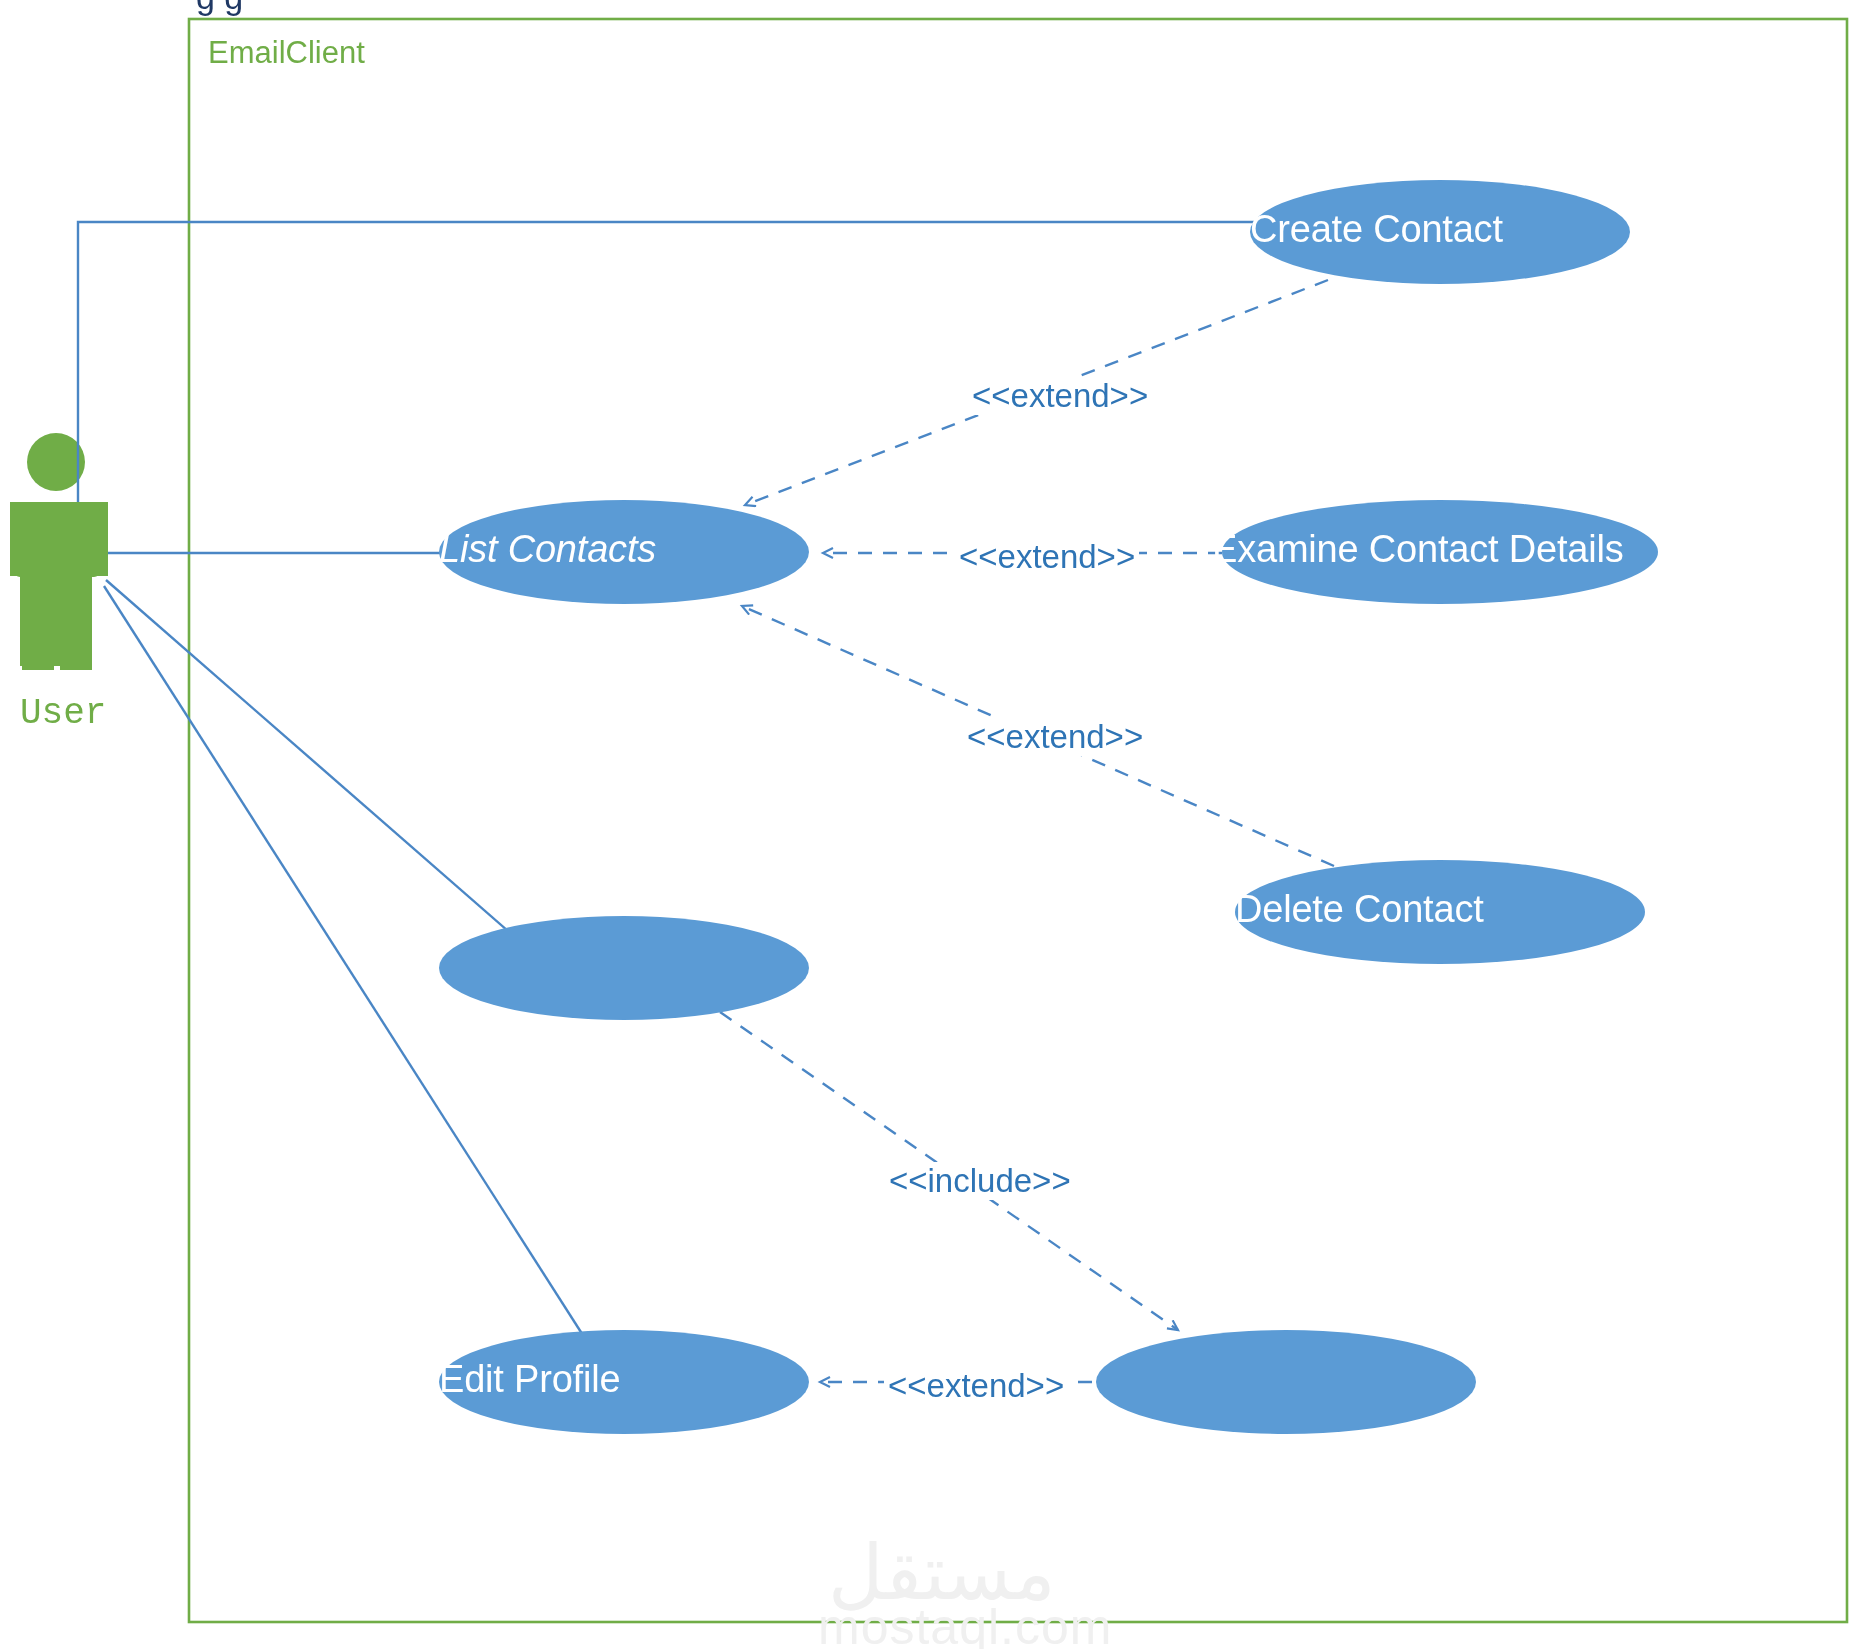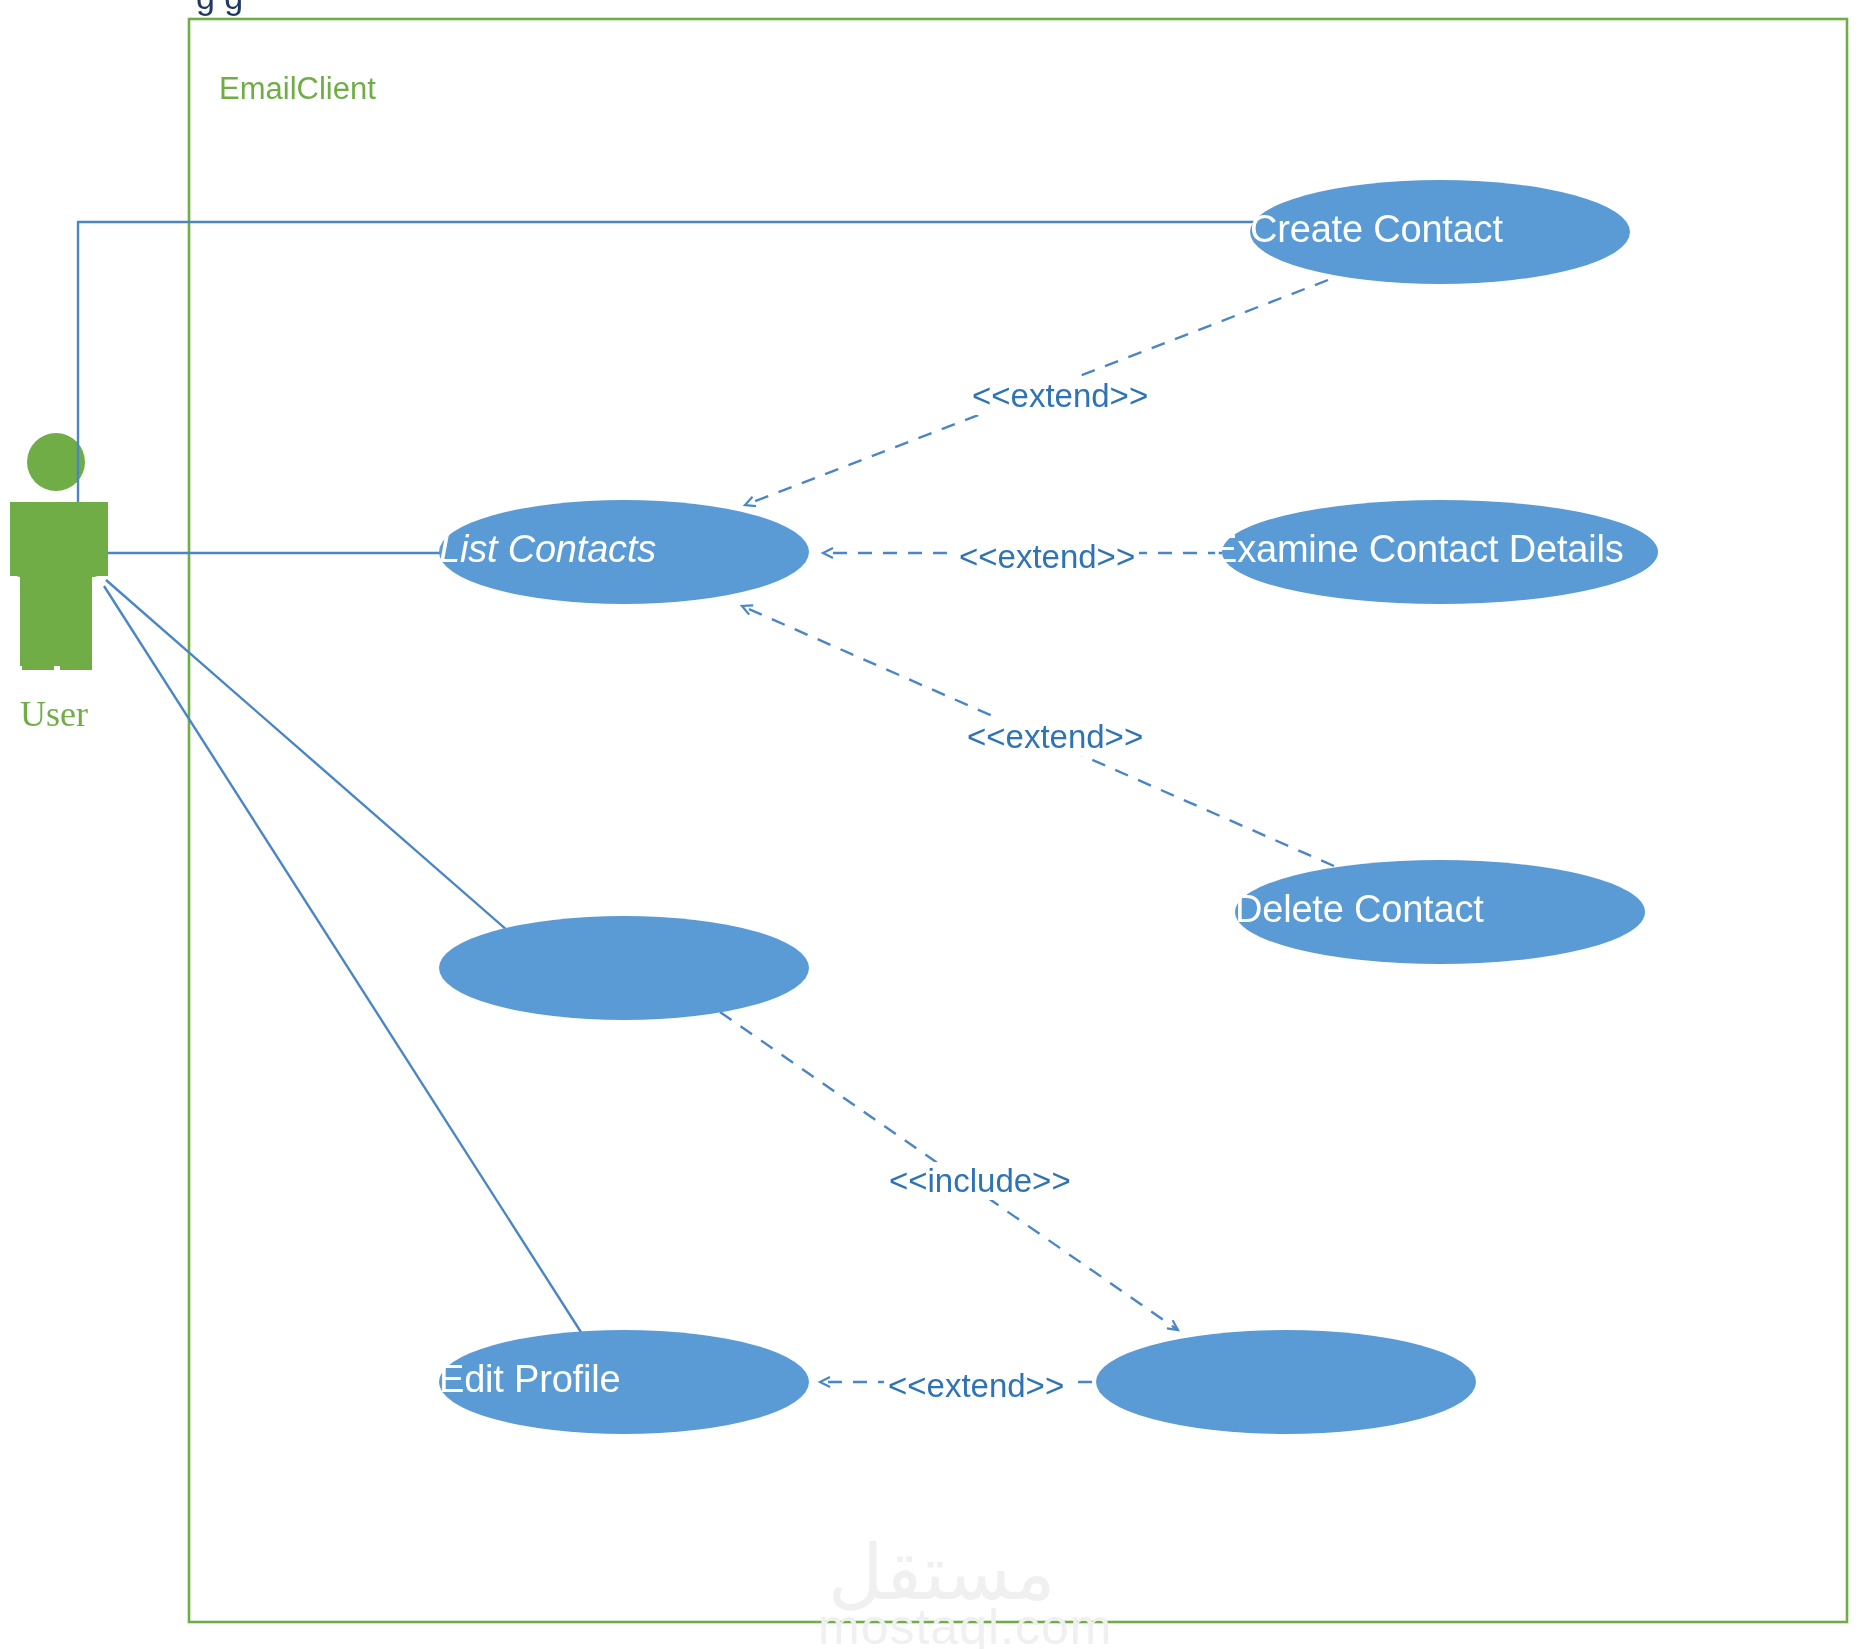--- a/index.html
+++ b/index.html
@@ -47,21 +47,21 @@
     position: absolute;
     color: #70ad47;
     font-size: 31px;
     font-family: "Liberation Sans", sans-serif;
     white-space: nowrap;
   }
   .actor-label {
     position: absolute;
     color: #70ad47;
     font-size: 36px;
-    font-family: Liberation Serif, serif;
+    font-family: Liberation Mono, monospace;
     white-space: nowrap;
   }
   .page-title {
     position: absolute;
     color: #1f3864;
     font-size: 34px;
     font-family: "Liberation Sans", sans-serif;
     white-space: nowrap;
   }
   .wm-ar {
@@ -134,21 +134,21 @@
     
     <ellipse cx="1440" cy="232" rx="190" ry="52" fill="#5b9bd5"></ellipse>
     <ellipse cx="624" cy="552" rx="185" ry="52" fill="#5b9bd5"></ellipse>
     <ellipse cx="1440" cy="552" rx="218" ry="52" fill="#5b9bd5"></ellipse>
     <ellipse cx="1440" cy="912" rx="205" ry="52" fill="#5b9bd5"></ellipse>
     <ellipse cx="624" cy="968" rx="185" ry="52" fill="#5b9bd5"></ellipse>
     <ellipse cx="624" cy="1382" rx="185" ry="52" fill="#5b9bd5"></ellipse>
     <ellipse cx="1286" cy="1382" rx="190" ry="52" fill="#5b9bd5"></ellipse>
   </svg>
 
-  <div class="boundary-title" style="left:219px; top:35px;margin-top:36px;">EmailClient</div>
+  <div class="boundary-title" style="left:208px; top:35px;">EmailClient</div>
 
   <div class="actor-label" style="left:20px; top:693px;">User</div>
 
   <div class="uc-label" style="left:1250px; top:208px; width:380px;">Create Contact</div>
 
   <div class="uc-label" style="left:439px; top:528px; width:370px;font-style:italic;">List Contacts</div>
 
   <div class="uc-label" style="left:1212px; top:528px; width:456px;">Examine Contact Details</div>
 
   <div class="uc-label" style="left:1235px; top:888px; width:410px;">Delete Contact</div>

